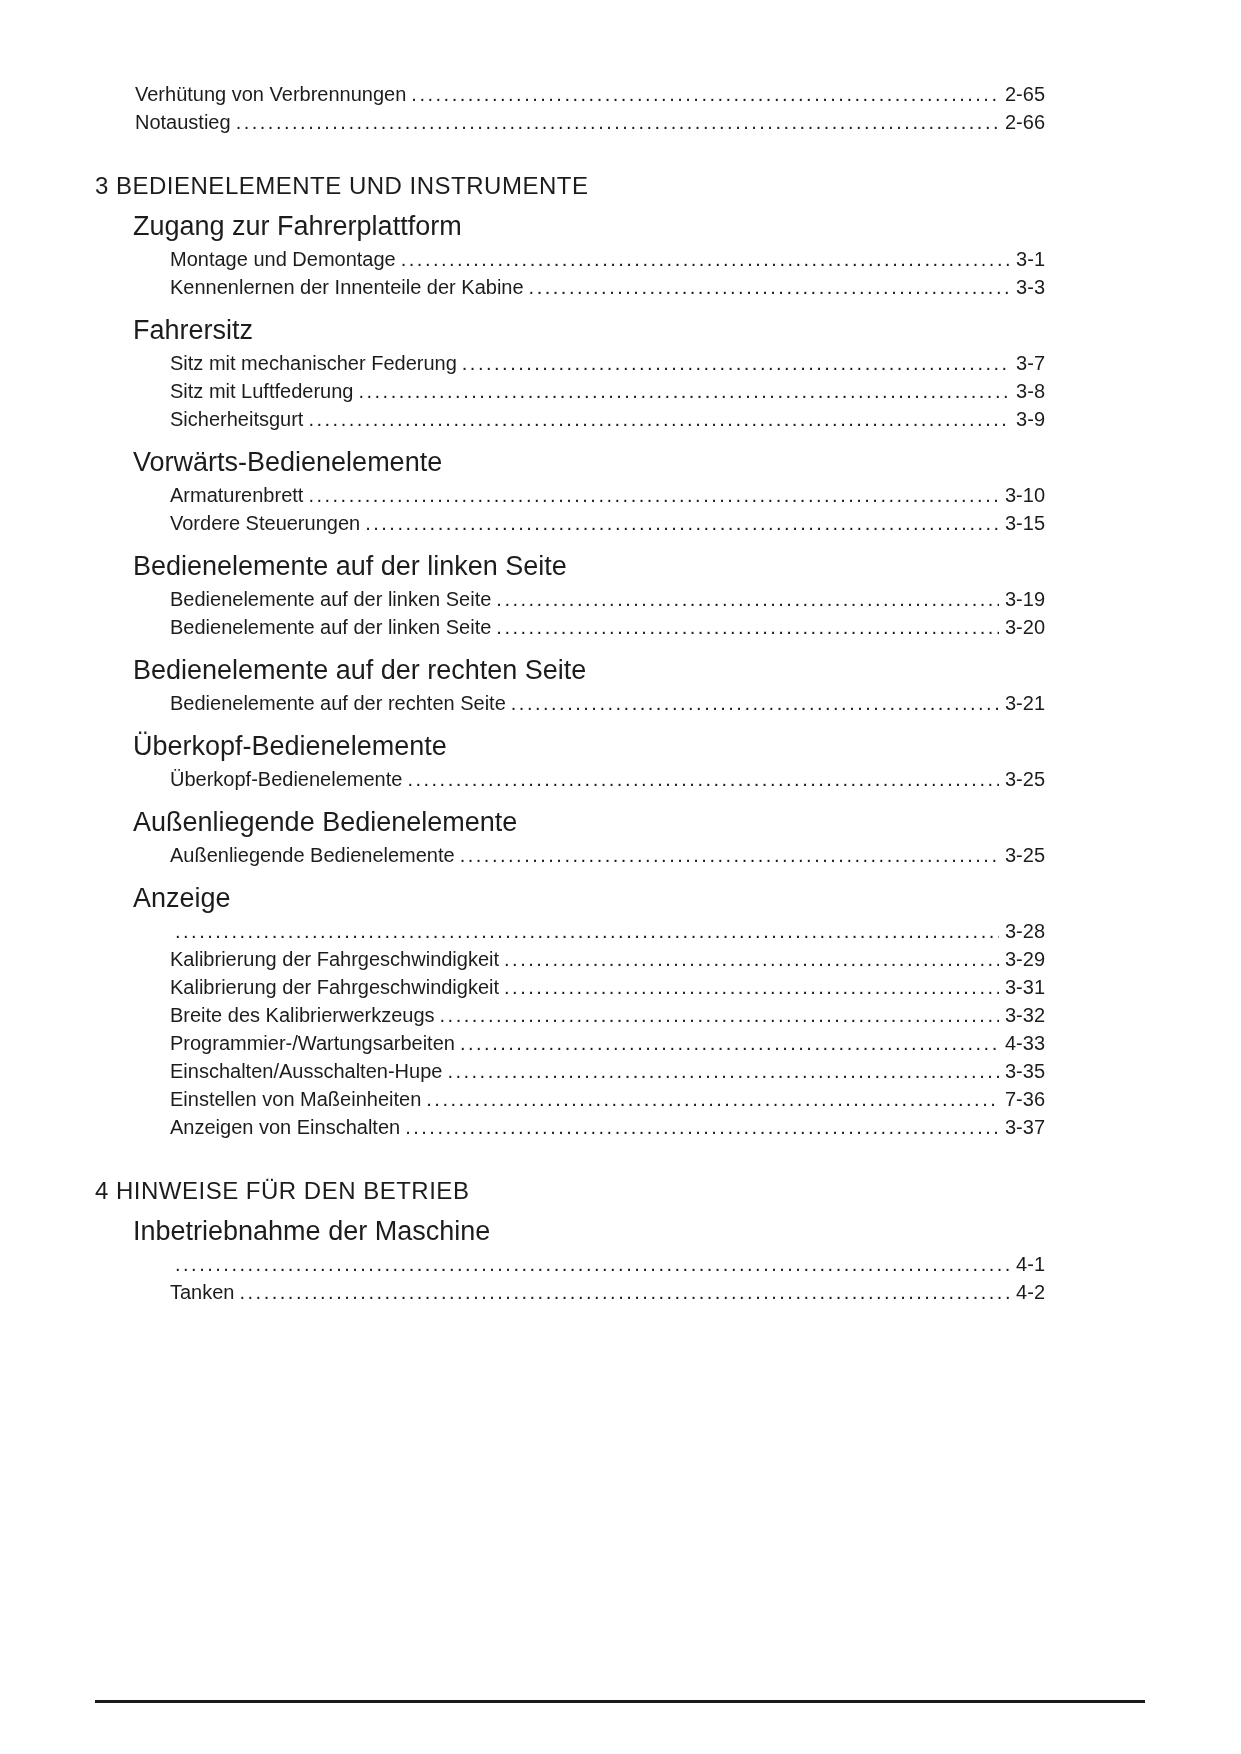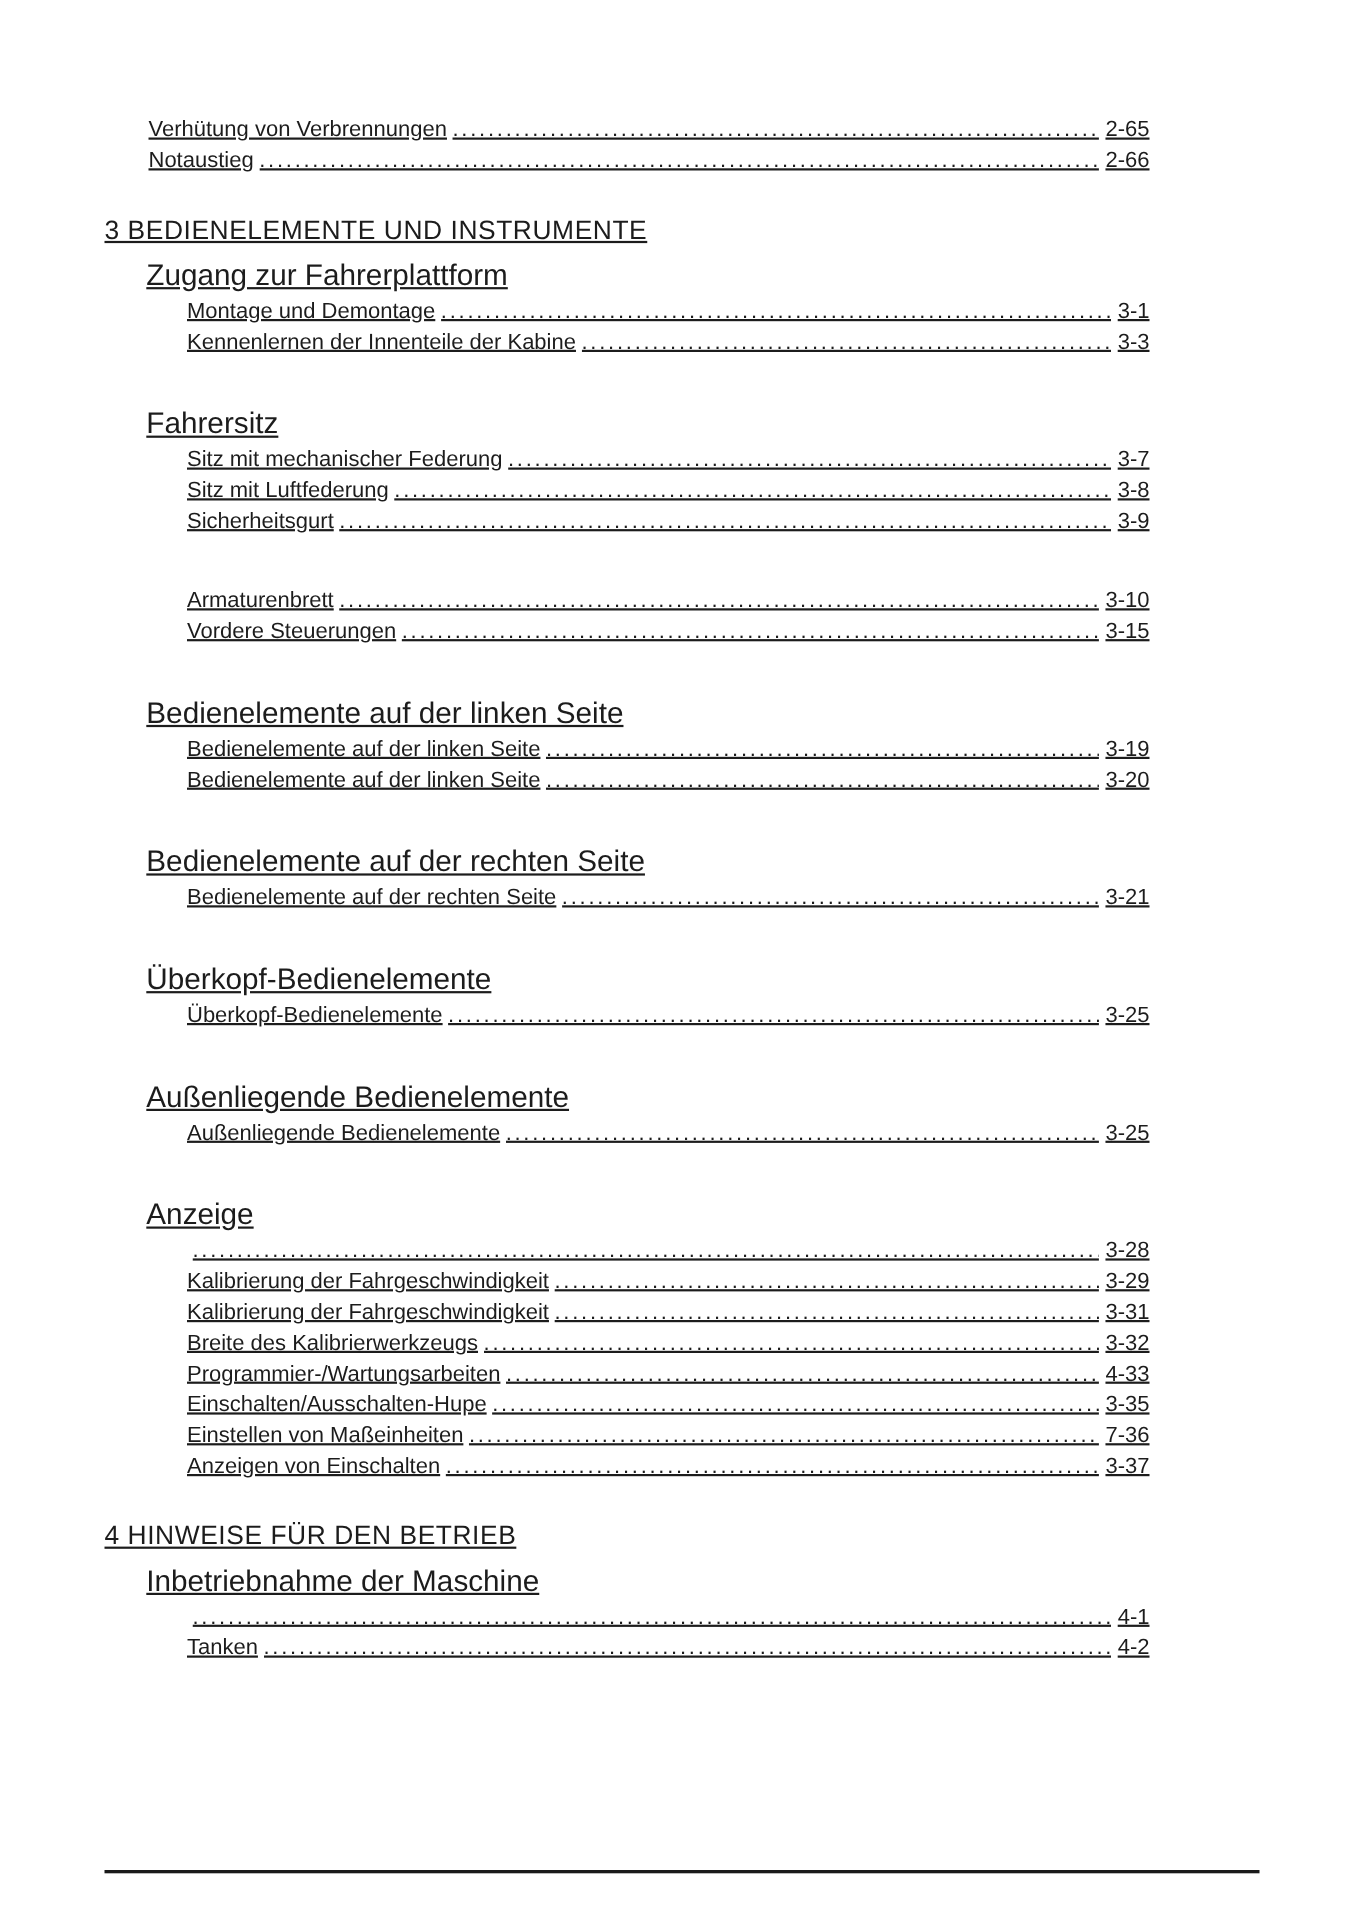--- a/index.html
+++ b/index.html
@@ -10,35 +10,34 @@
   .page {
     position: relative;
     width: 1241px;
     height: 1754px;
     background: #ffffff;
     font-family: "Liberation Sans", sans-serif;
     color: #1c1c1c;
     overflow: hidden;
   }
   .toc {
-    padding-top: 104px;
-    text-decoration: underline;
+    padding-top: 80px;
   }
   .lead-entries {
     margin-bottom: 0;
   }
   .chapter-title {
     font-size: 24px;
     font-weight: 400;
     line-height: 36px;
     margin: 32px 0 0 95px;
     letter-spacing: 0.5px;
   }
   .section {
-    margin-top: 44px;
+    margin-top: 13px;
   }
   .section.first {
     margin-top: 6px;
   }
   .section-title {
     font-size: 27px;
     font-weight: 400;
     line-height: 33px;
     margin: 0 0 2px 133px;
   }
@@ -122,20 +121,21 @@
             <span class="leader">................................................................................................................................................................................................................................................................................................................................................................................................................</span>
             <span class="entry-page">3-8</span>
           </div>
           <div class="entry">
             <span class="entry-label">Sicherheitsgurt</span>
             <span class="leader">................................................................................................................................................................................................................................................................................................................................................................................................................</span>
             <span class="entry-page">3-9</span>
           </div>
         </div>
         <div class="section">
+          <div class="section-title">Vorwärts-Bedienelemente</div>
           <div class="entry">
             <span class="entry-label">Armaturenbrett</span>
             <span class="leader">................................................................................................................................................................................................................................................................................................................................................................................................................</span>
             <span class="entry-page">3-10</span>
           </div>
           <div class="entry">
             <span class="entry-label">Vordere Steuerungen</span>
             <span class="leader">................................................................................................................................................................................................................................................................................................................................................................................................................</span>
             <span class="entry-page">3-15</span>
           </div>

